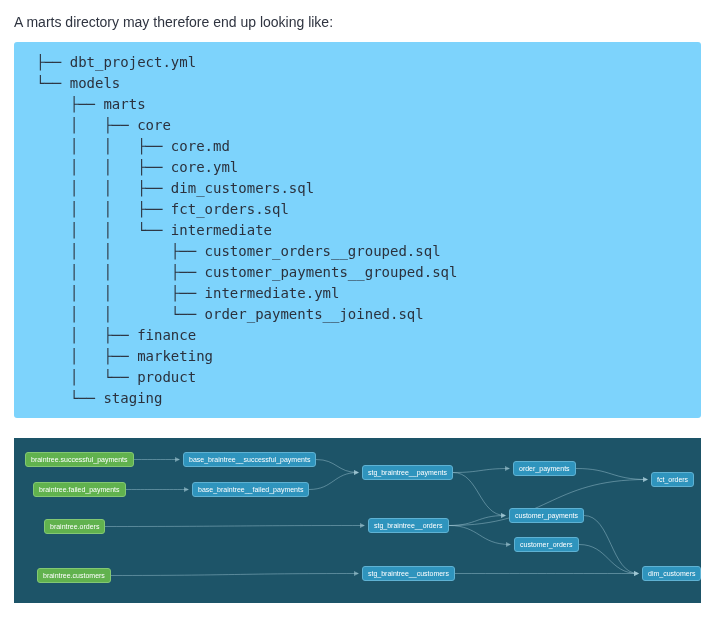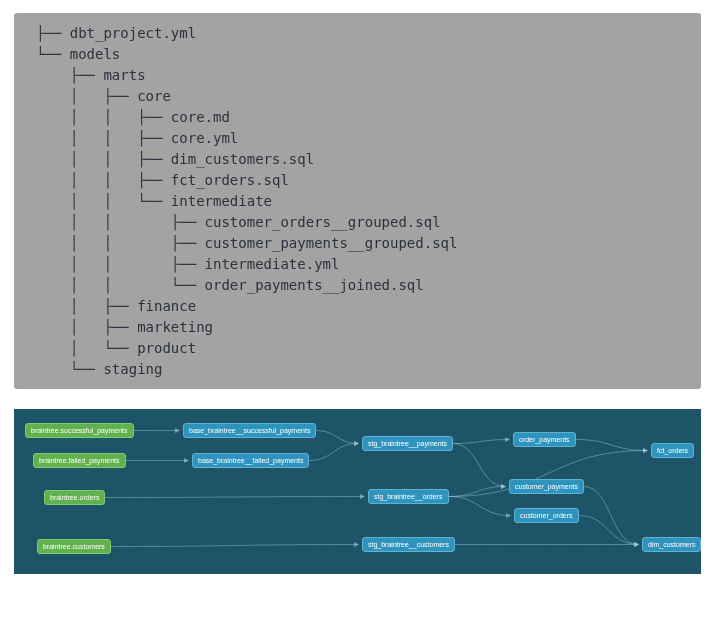--- a/index.html
+++ b/index.html
@@ -13,21 +13,21 @@
 
   p.text {
     font-size:14px;
     line-height:18px;
     margin:0 0 11px 0;
     color:#2f3440;
   }
   p.caption { margin:0 0 15px 0; }
 
   pre.tree {
-    background:#a3a3a3;
+    background:#7dd3fc;
     color:#2b313d;
     font-family:"DejaVu Sans Mono", monospace;
     font-size:14px;
     line-height:21px;
     padding:10px 16px 9px 22px;
     margin:0 0 20px 0;
     border-radius:3px;
     overflow:hidden;
   }
 
@@ -57,20 +57,21 @@
   .dag-node.model {
     background:var(--model-node-bg,#2f94bd);
     border:1px solid var(--model-node-border,#5fb2d3);
   }
 </style>
 </head>
 <body>
 
 <div class="content">
 
+  <p class="text">A marts directory may therefore end up looking like:</p>
 
   <pre class="tree">├── dbt_project.yml
 └── models
     ├── marts
     │   ├── core
     │   │   ├── core.md
     │   │   ├── core.yml
     │   │   ├── dim_customers.sql
     │   │   ├── fct_orders.sql
     │   │   └── intermediate

